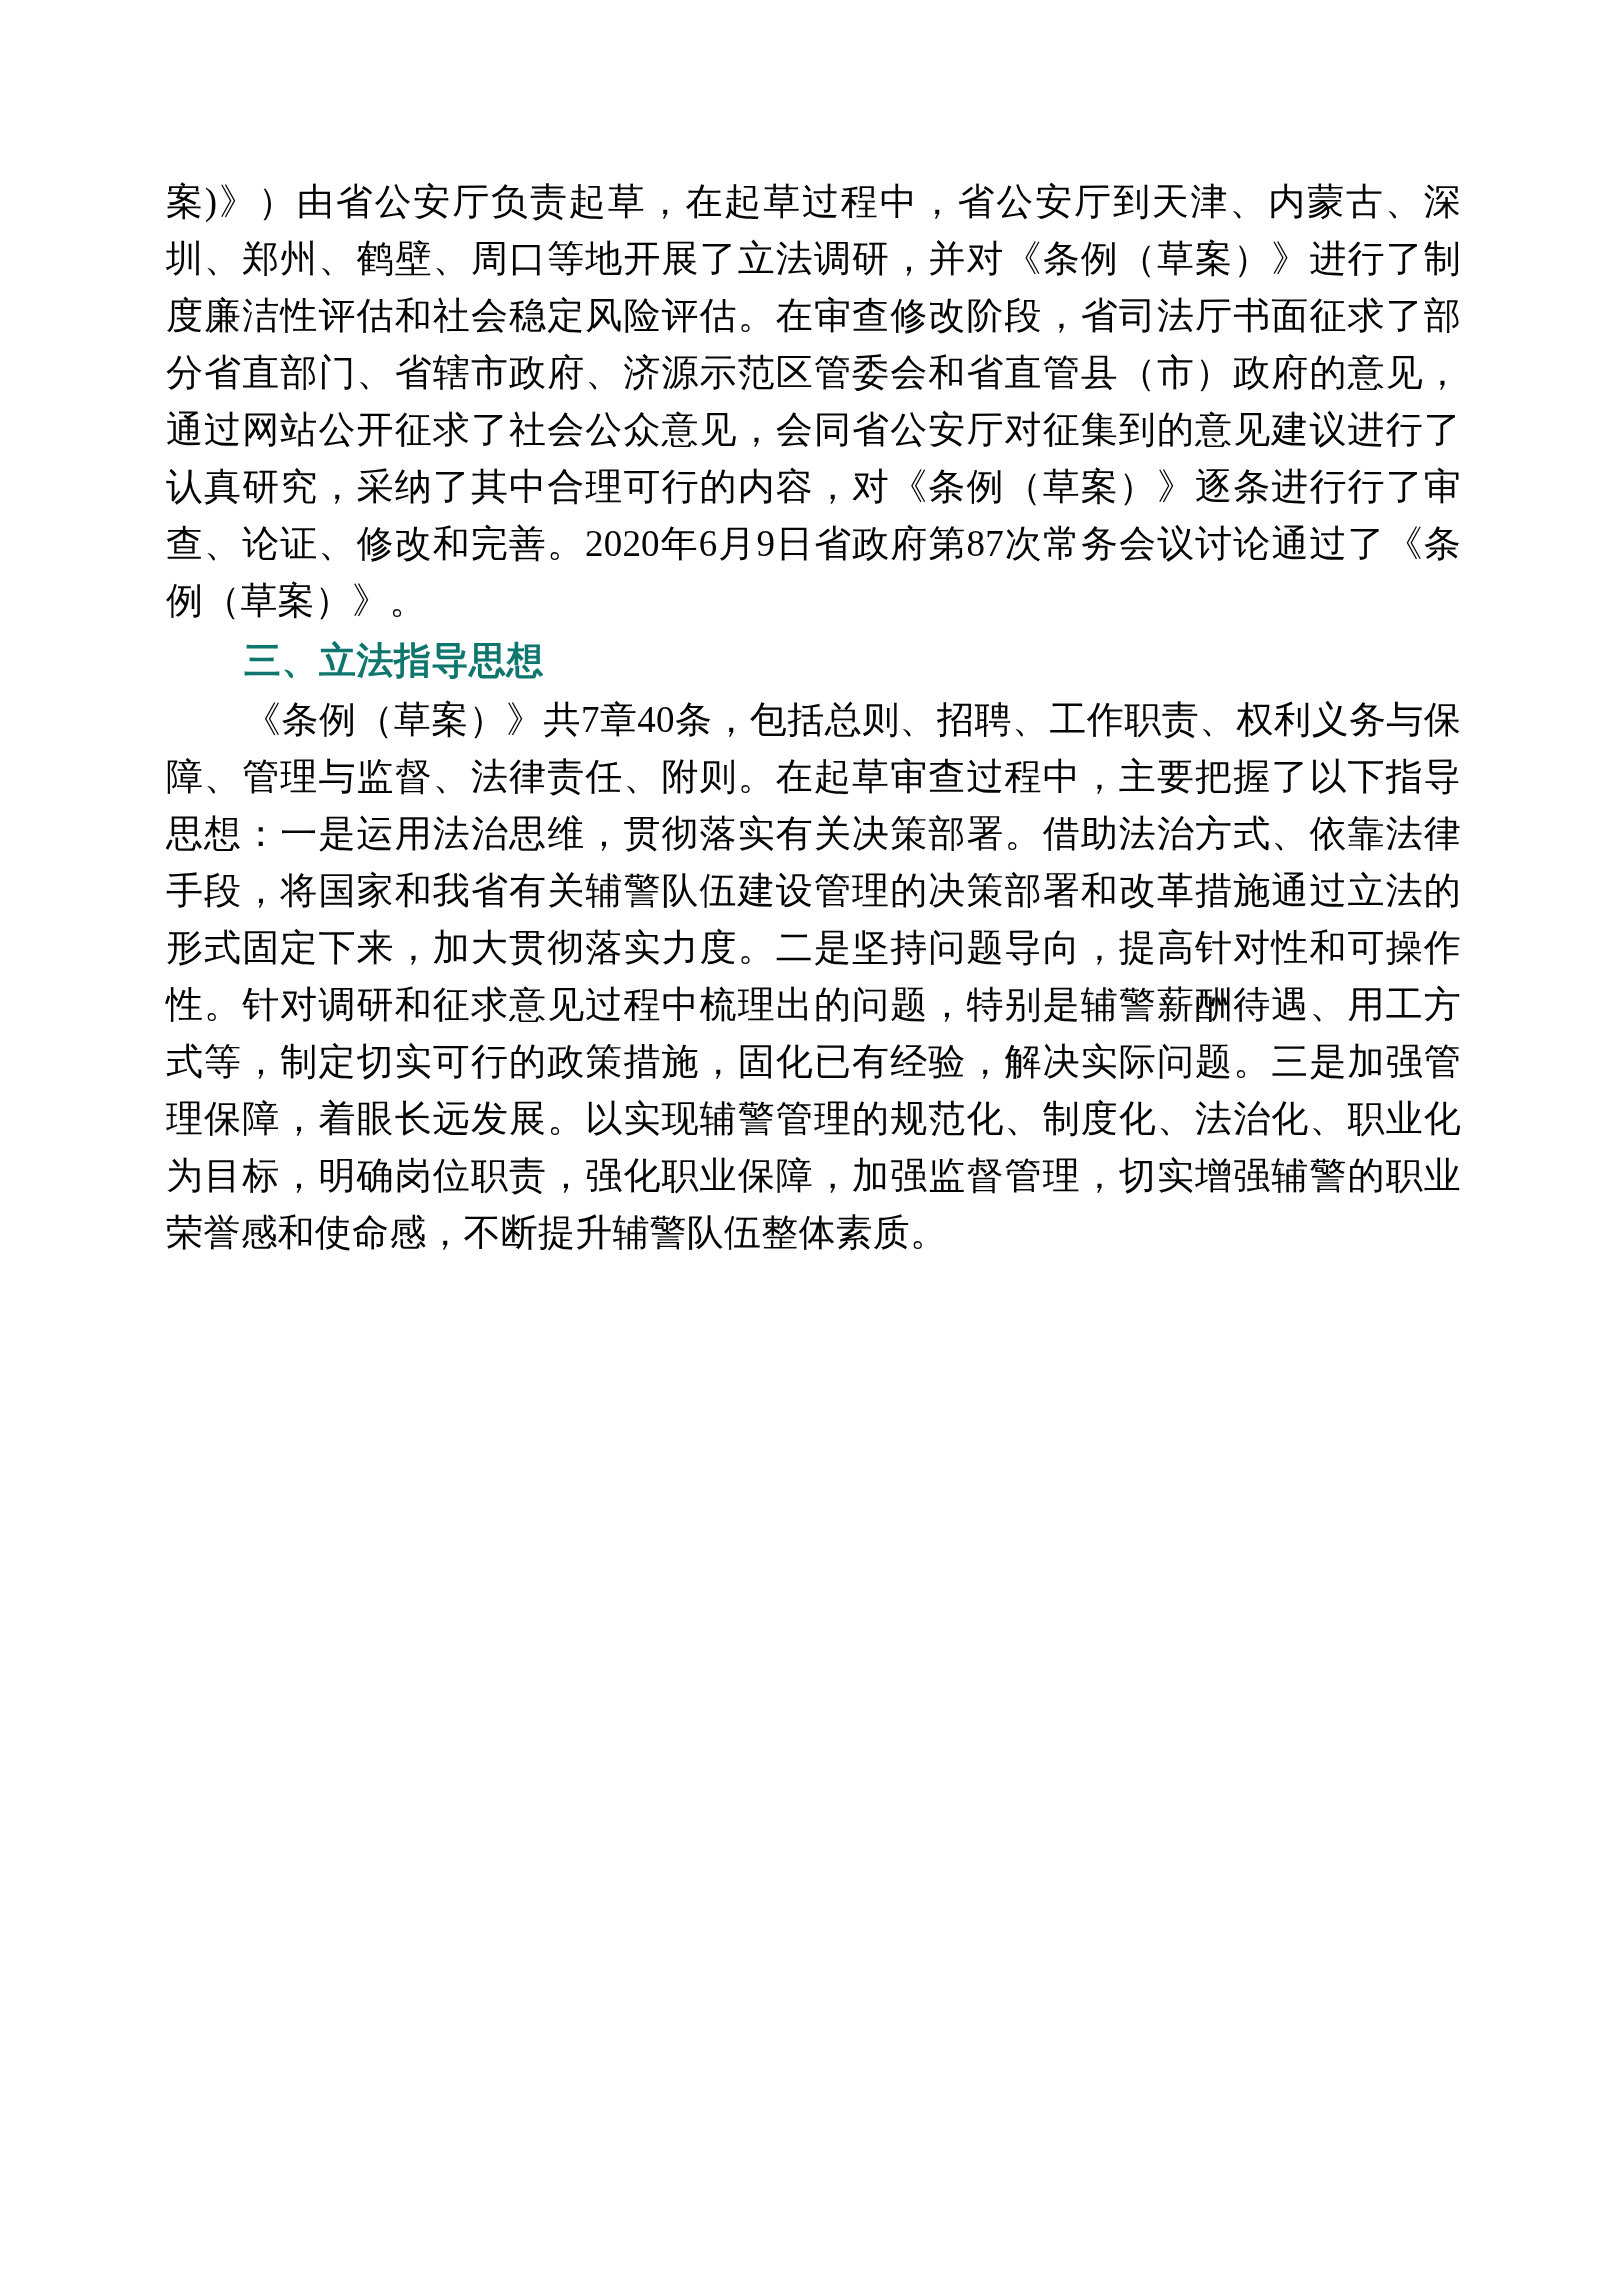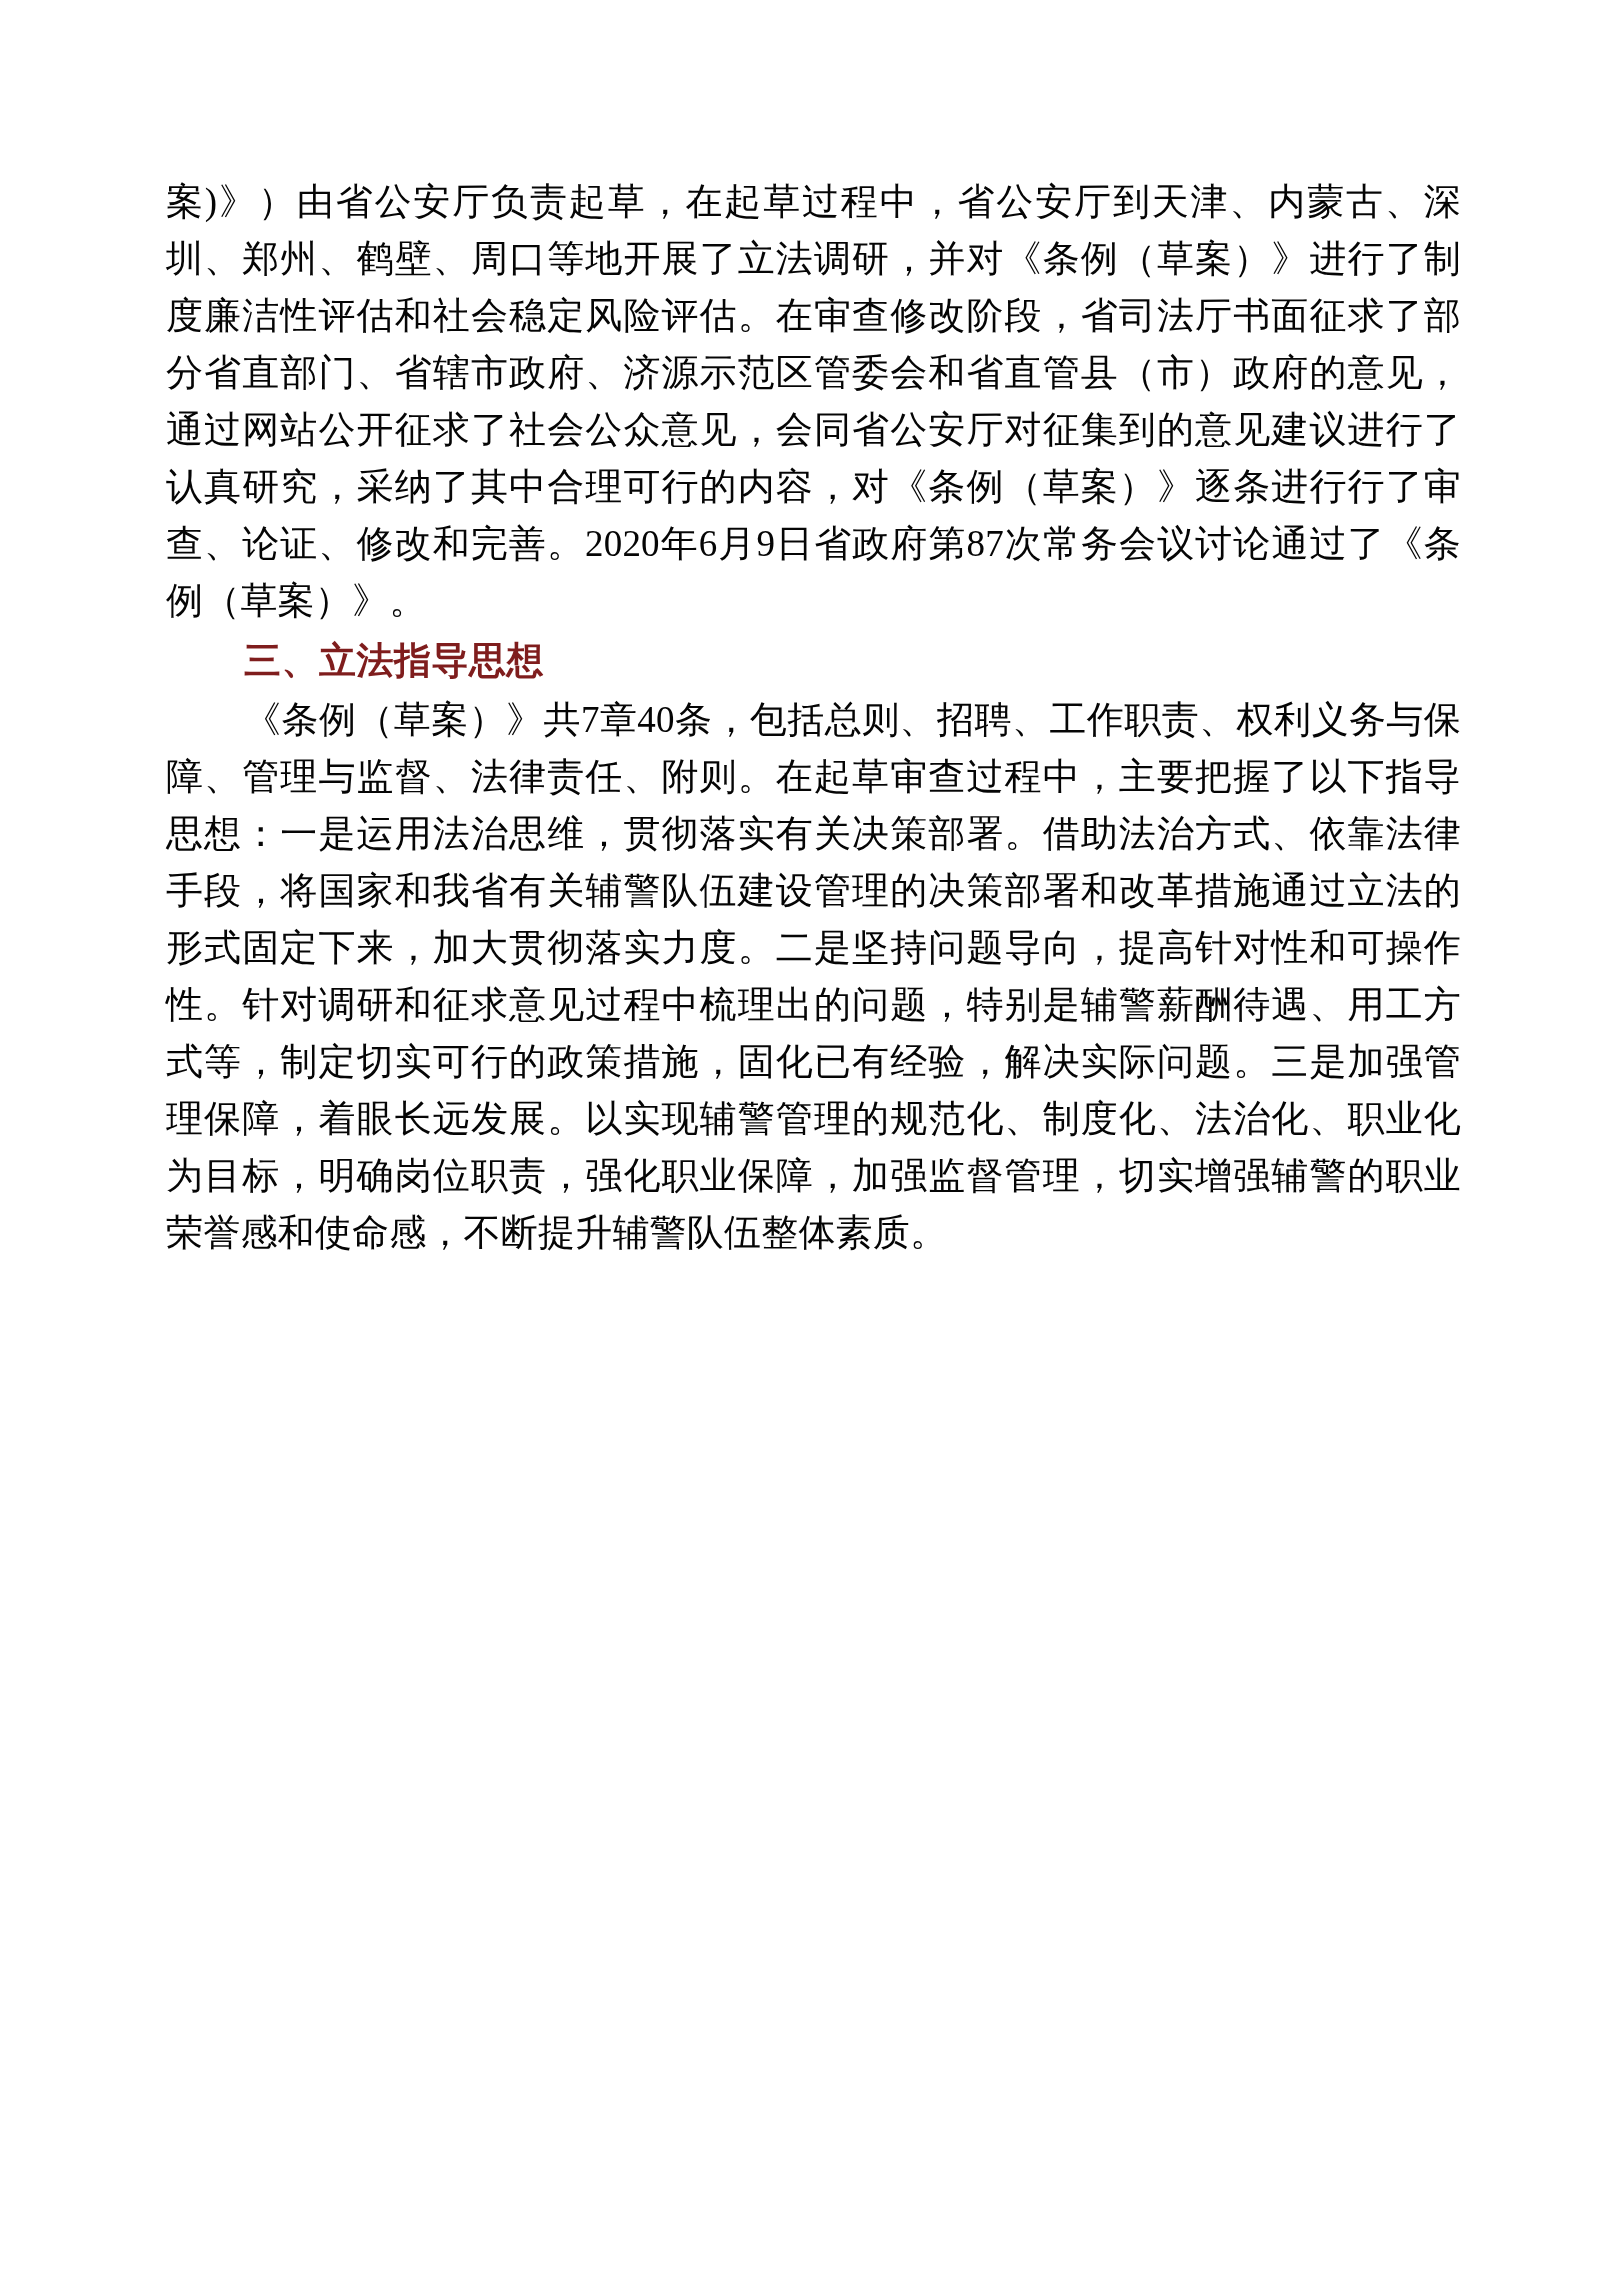--- a/index.html
+++ b/index.html
@@ -51,21 +51,21 @@
 
   
   .heading {
     font-family: "Liberation Sans", "DejaVu Sans", sans-serif;
     font-weight: bold;
     font-size: 37px;
     line-height: 57px;
     letter-spacing: 0.5px;
     text-indent: 78px;
     margin: 0;
-    color: #7f1d1d;
+    color: #0f766e;
   }
 
   .gap-before-heading { height: 2.9px; }
   .gap-after-heading  { height: 2px; }
 
   
   .page-number {
     position: absolute;
     left: 0;
     right: 0;

